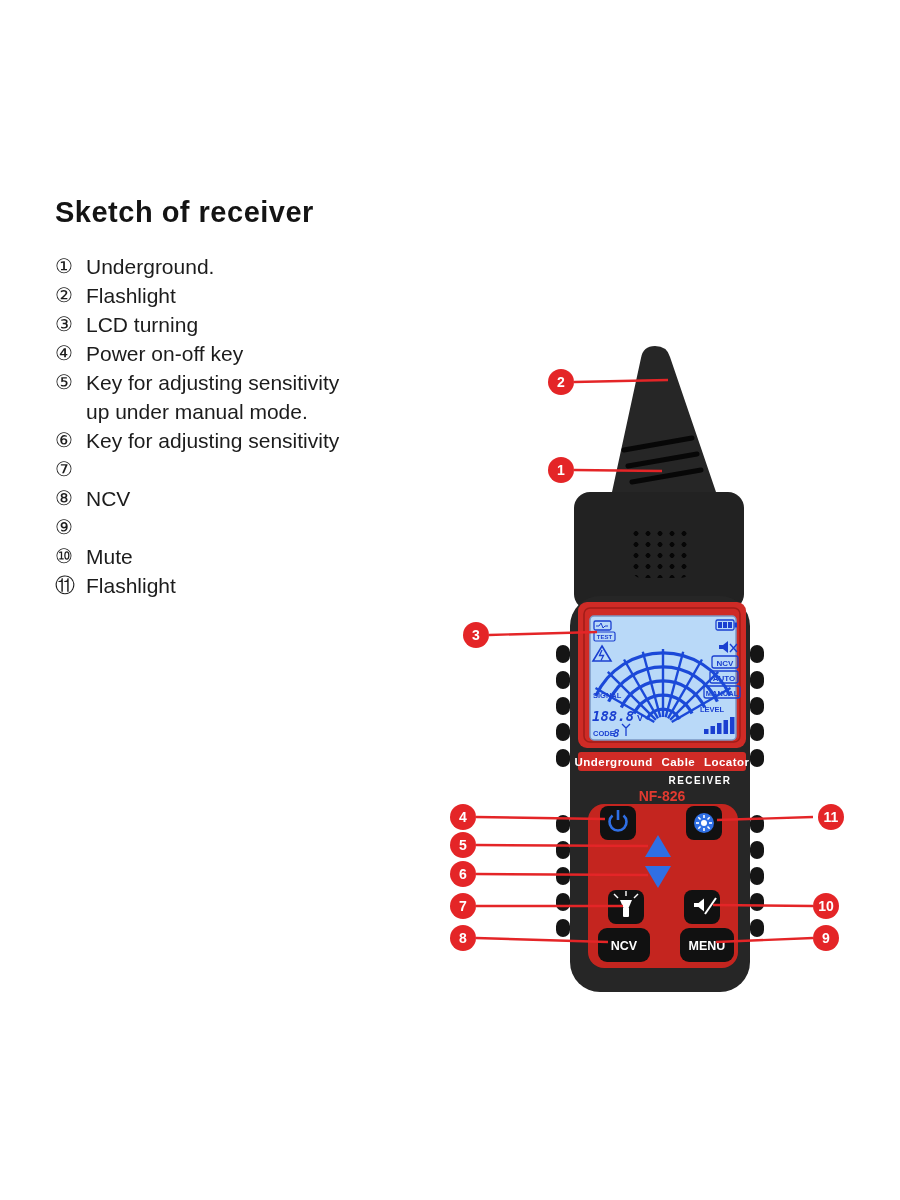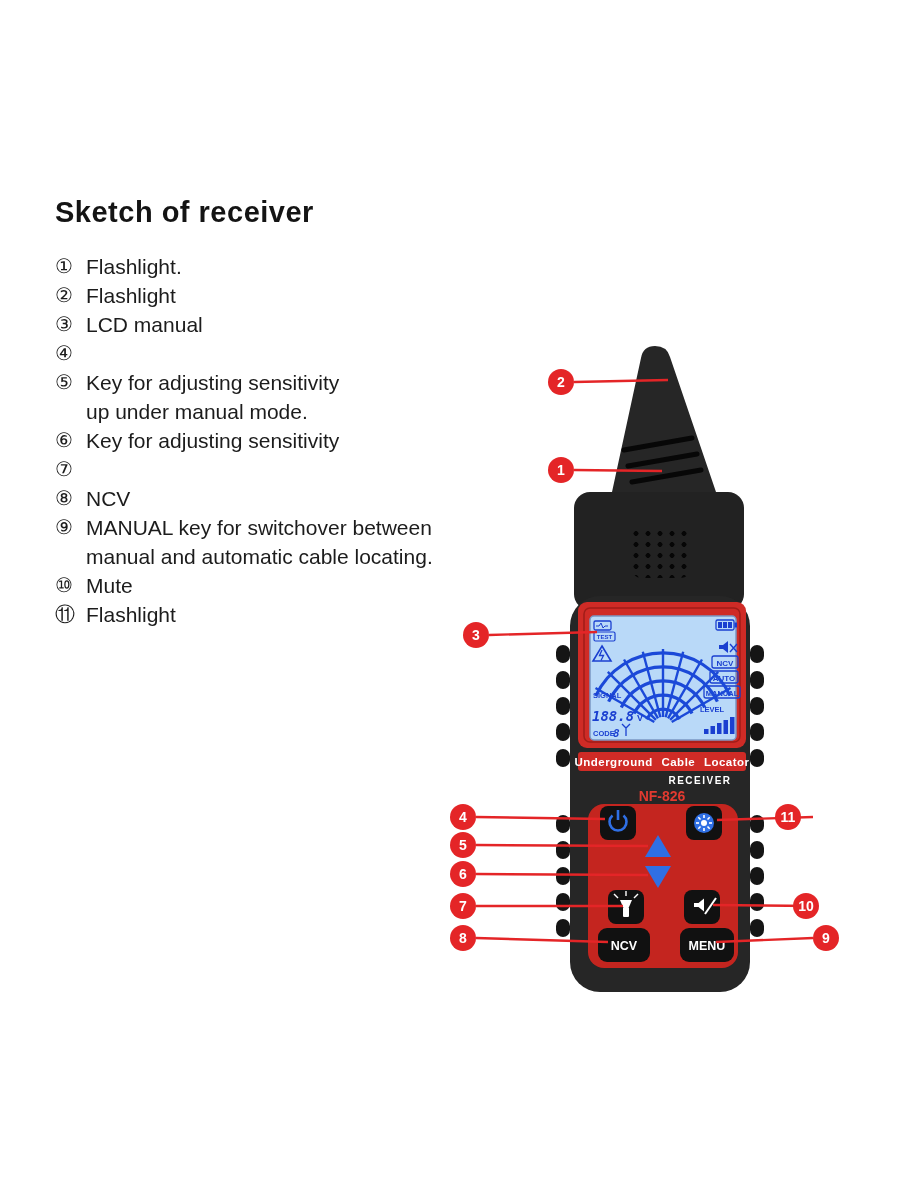--- a/index.html
+++ b/index.html
@@ -34,32 +34,33 @@
 </head>
 <body>
 
 <div class="canvas">
 
   <div class="page-title">Sketch of receiver</div>
 
   <div class="parts-list">
     <div class="row">
         <span class="num">①</span>
-        <span class="txt">Flashlight.</span>
+        <span class="txt">Underground.</span>
       </div>
     <div class="row">
         <span class="num">②</span>
         <span class="txt">Flashlight</span>
       </div>
     <div class="row">
         <span class="num">③</span>
-        <span class="txt">LCD manual</span>
+        <span class="txt">LCD turning</span>
       </div>
     <div class="row">
         <span class="num">④</span>
+        <span class="txt">Power on-off key</span>
       </div>
     <div class="row">
         <span class="num">⑤</span>
         <span class="txt">Key for adjusting sensitivity</span>
       </div>
     <div class="row">
         <span class="num"></span>
         <span class="txt">up under manual mode.</span>
       </div>
     <div class="row">
@@ -68,25 +69,20 @@
       </div>
     <div class="row">
         <span class="num">⑦</span>
       </div>
     <div class="row">
         <span class="num">⑧</span>
         <span class="txt">NCV</span>
       </div>
     <div class="row">
         <span class="num">⑨</span>
-        <span class="txt">MANUAL key for switchover between</span>
-      </div>
-    <div class="row">
-        <span class="num"></span>
-        <span class="txt">manual and automatic cable locating.</span>
       </div>
     <div class="row">
         <span class="num">⑩</span>
         <span class="txt">Mute</span>
       </div>
     <div class="row">
         <span class="num">⑪</span>
         <span class="txt">Flashlight</span>
       </div>
   </div>
@@ -279,17 +275,17 @@
   <div class="speaker-grille"></div>
 
   <div class="callout" style="left:548px;top:369px">2</div>
   <div class="callout" style="left:548px;top:457px">1</div>
   <div class="callout" style="left:463px;top:622px">3</div>
   <div class="callout" style="left:450px;top:804px">4</div>
   <div class="callout" style="left:450px;top:832px">5</div>
   <div class="callout" style="left:450px;top:861px">6</div>
   <div class="callout" style="left:450px;top:893px">7</div>
   <div class="callout" style="left:450px;top:925px">8</div>
-  <div class="callout" style="left:775px;top:804px">11</div>
-  <div class="callout" style="left:793px;top:893px">10</div>
+  <div class="callout" style="left:818px;top:804px">11</div>
+  <div class="callout" style="left:813px;top:893px">10</div>
   <div class="callout" style="left:813px;top:925px">9</div>
 
 </div>
 
 </body></html>

